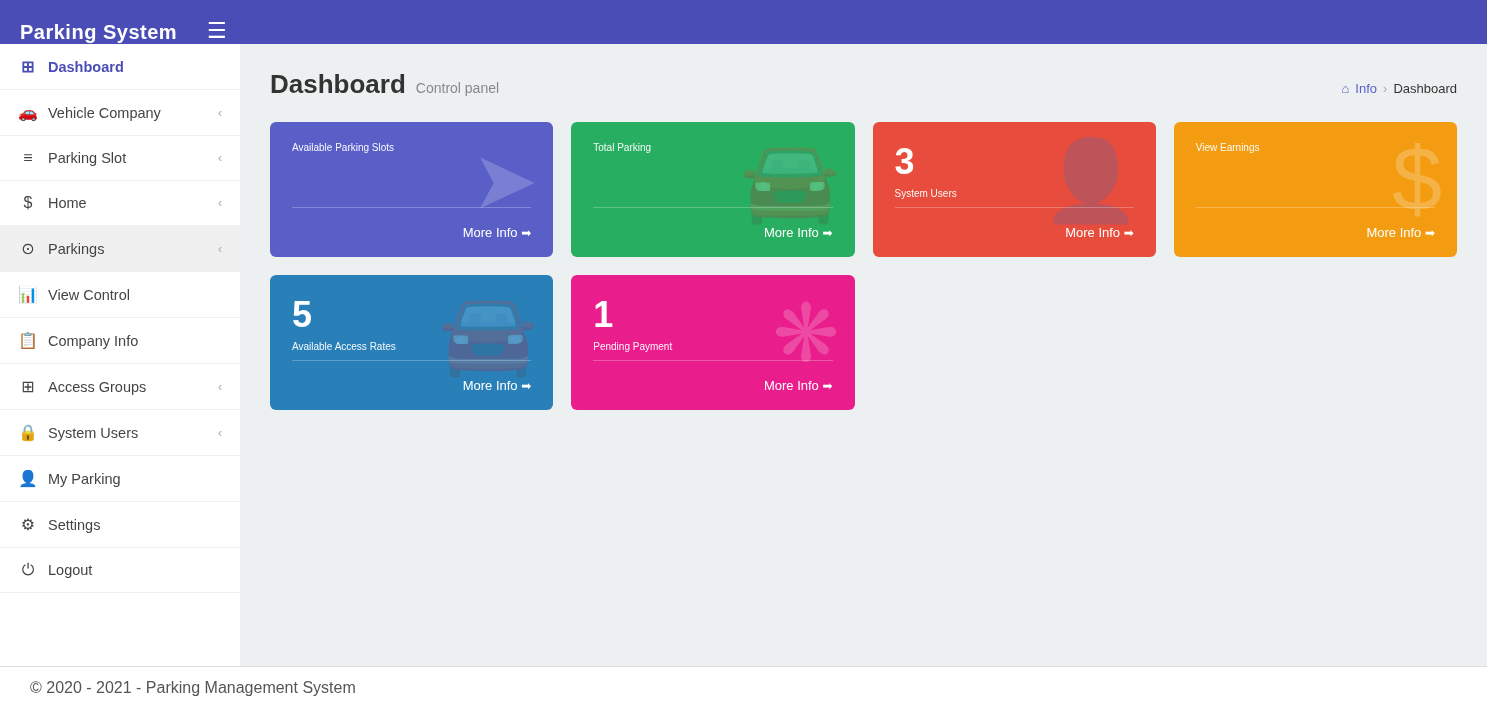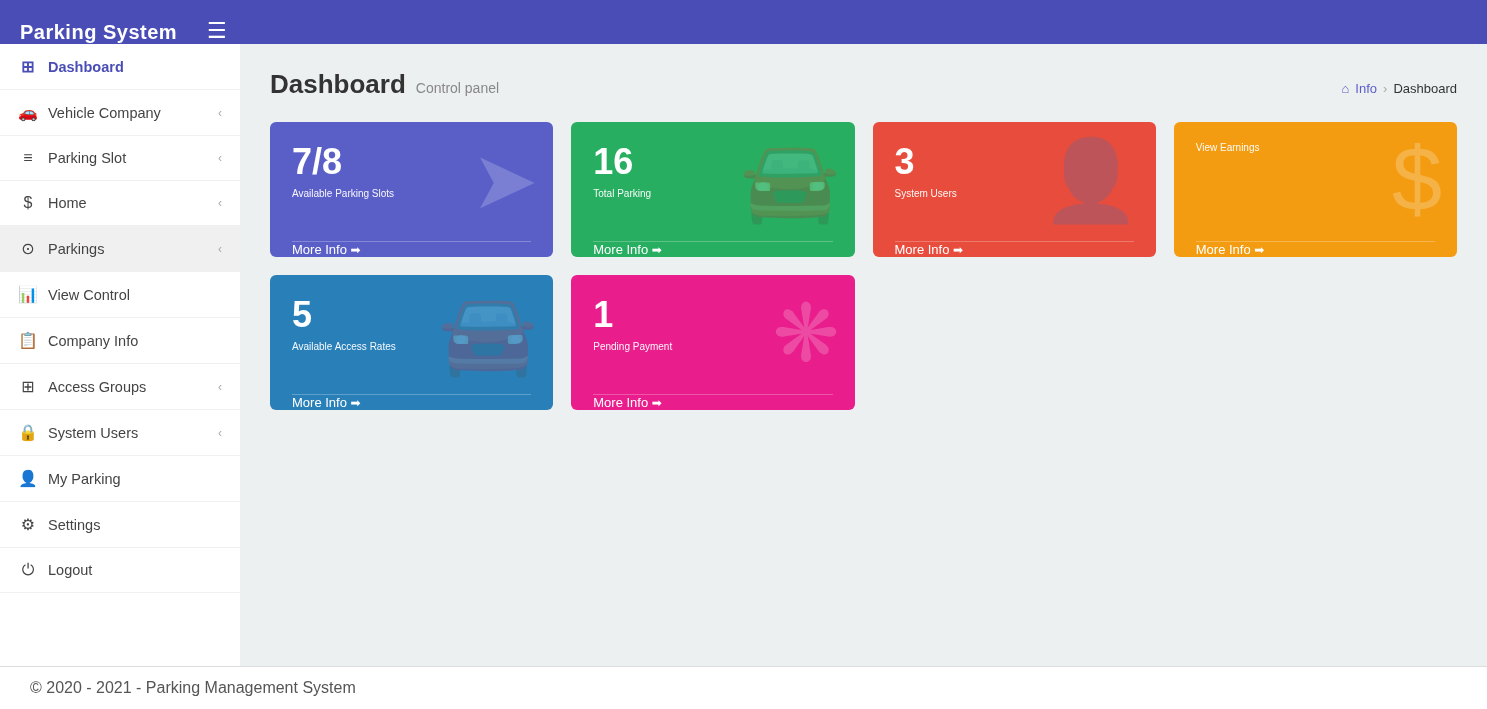--- a/index.html
+++ b/index.html
@@ -136,23 +136,23 @@
     .card-label {
       font-size: 10px;
       font-weight: 400;
       opacity: 0.95;
       position: relative;
       z-index: 2;
     }
     .card-footer {
       margin-top: auto;
       border-top: 1px solid rgba(255,255,255,0.25);
-      padding: 0 0;
+      padding: 17px 0;
       font-size: 13px;
-      text-align: left;
+      text-align: right;
       cursor: pointer;
       position: relative;
       z-index: 2;
     }
     .card-bg-icon {
       position: absolute;
       right: 15px;
       top: 50%;
       transform: translateY(-60%);
       font-size: 80px;
@@ -269,27 +269,25 @@
         <span class="home-icon">⌂</span>
         <span style="color:#5a5fc8;cursor:pointer;">Info</span>
         <span class="sep">›</span>
         <span class="current">Dashboard</span>
       </div>
     </div>
 
     <div class="cards-grid">
 
     <div class="card card-blue">
-          <div class="card-number">7/8</div>
           <div class="card-label">Available Parking Slots</div>
           <div class="card-bg-icon">➤</div>
           <div class="card-footer">More Info <span style="font-size:12px;">➡</span></div>
         </div>
         <div class="card card-green">
-          <div class="card-number">16</div>
           <div class="card-label">Total Parking</div>
           <div class="card-bg-icon">🚘</div>
           <div class="card-footer">More Info <span style="font-size:12px;">➡</span></div>
         </div>
         <div class="card card-red">
           <div class="card-number">3</div>
           <div class="card-label">System Users</div>
           <div class="card-bg-icon">👤</div>
           <div class="card-footer">More Info <span style="font-size:12px;">➡</span></div>
         </div>

